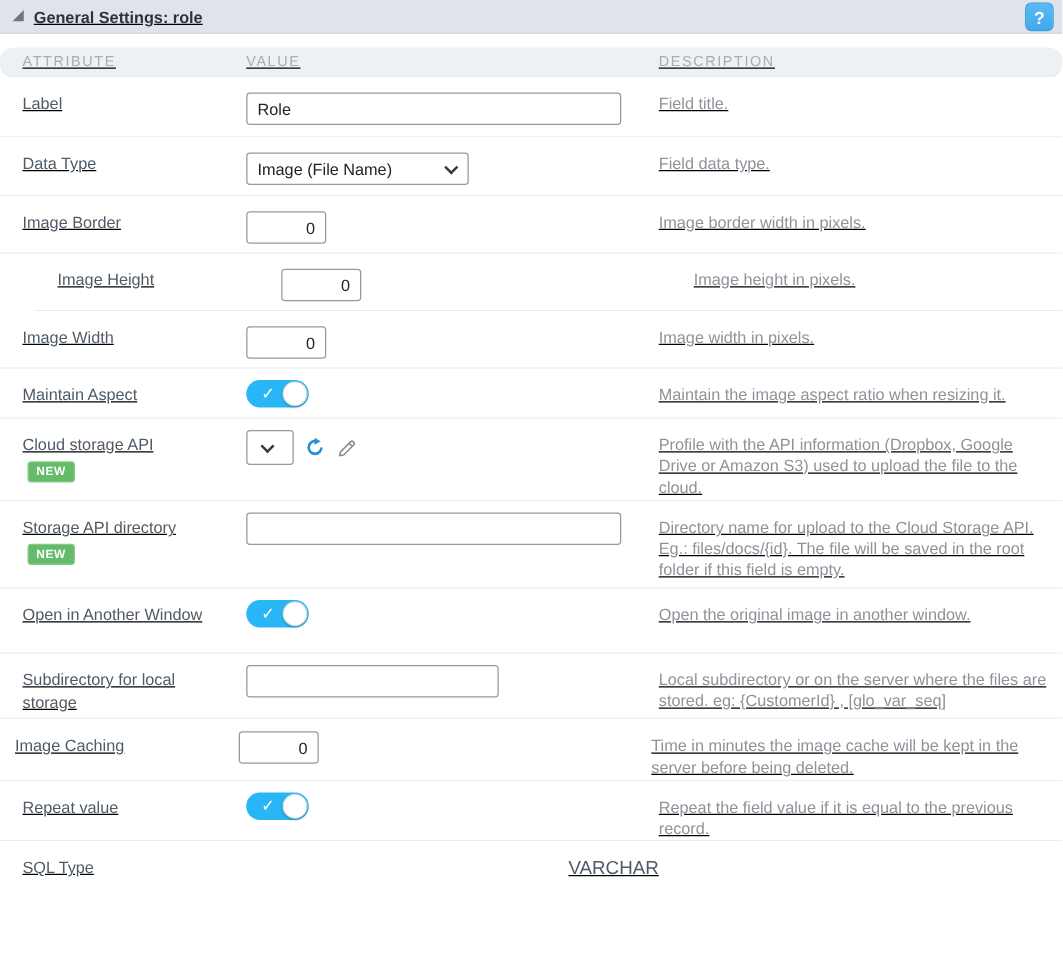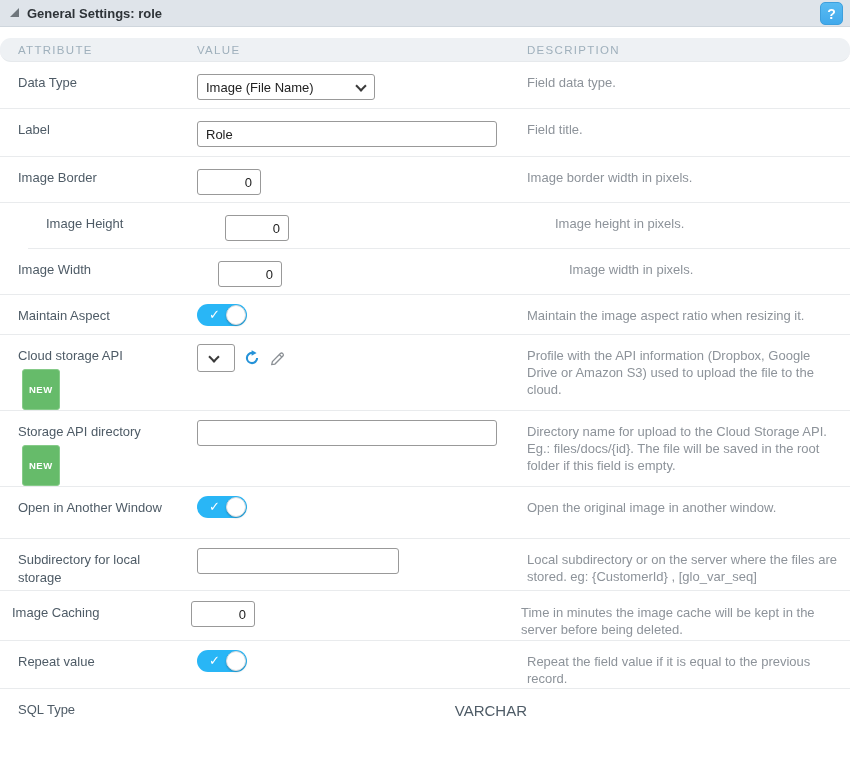--- a/index.html
+++ b/index.html
@@ -1,18 +1,18 @@
 <!DOCTYPE html>
 <html><head>
 <meta charset="utf-8">
 <style>
   * { box-sizing: border-box; margin: 0; padding: 0; }
   html, body { width: 850px; height: 763px; overflow: hidden; background: #fff;
     font-family: "Liberation Sans", "DejaVu Sans", sans-serif; }
-  .panel { width: 850px; height: 763px; position: relative; background: #fff; }
+  .panel { width: 850px; height: 763px; position: relative; background: #fff; text-decoration: underline; }
 
   
   .panel-header { height: 27px; background: #dfe4ea; border-bottom: 1px solid #cfd6dd;
     display: flex; align-items: center; padding-left: 10px; position: relative; }
   .collapse-tri { width: 0; height: 0; border-bottom: 9px solid #6f767c;
     border-left: 9px solid transparent; margin-right: 8px; margin-top: -2px; cursor: pointer; }
   .panel-title { font-size: 13px; font-weight: bold; color: #2e3338; }
   .help-btn { position: absolute; right: 7px; top: 2px; width: 23px; height: 23px;
     background: linear-gradient(#58bbf2, #41a9ec); border: 1px solid #3d9fdd; border-radius: 5px;
     color: #fff; font-size: 14px; font-weight: bold; font-family: inherit;
@@ -32,21 +32,21 @@
     padding: 12px 8px 0 18px; border-bottom: 1px solid #e9ebed; background: #fff; }
   .row:last-child { border-bottom: none; }
   .attr { font-size: 13px; color: #4e5b66; line-height: 18px; max-width: 146px; }
   .desc { font-size: 13px; color: #8d939a; line-height: 17px; max-width: 322px; padding-right: 4px; }
   .val  { font-size: 13px; color: #4e5b66; }
 
   .r-data-type       { min-height: 47px; }
   .r-label           { min-height: 48px; }
   .r-image-border    { min-height: 46px; }
   .r-image-height    { min-height: 46px; margin-left: 28px; }
-  .r-image-width     { min-height: 46px; gap: 21px; }
+  .r-image-width     { min-height: 46px; }
   .r-maintain-aspect { min-height: 40px; padding-top: 9px; }
   .r-cloud           { min-height: 66px; padding-top: 9px; }
   .r-api-dir         { min-height: 70px; padding-top: 9px; }
   .r-api-cache       { min-height: 54px; padding-top: 9px; }
   .r-open-window     { min-height: 52px; padding-top: 9px; }
   .r-subdir          { min-height: 52px; padding-top: 9px; }
   .r-image-caching   { min-height: 50px; padding-top: 10px; padding-left: 12px; }
   .r-repeat          { min-height: 48px; padding-top: 9px; }
   .r-sql-type        { min-height: 36px; }
   .r-maintain-aspect .desc, .r-cloud .desc, .r-api-dir .desc, .r-api-cache .desc,
@@ -75,21 +75,21 @@
   .toggle { position: relative; width: 50px; height: 22px; border-radius: 11px;
     background: #29b6f6; cursor: pointer; display: inline-block; }
   .toggle .tick { position: absolute; left: 12px; top: 3px; color: #fff;
     font-size: 13px; font-weight: bold; line-height: 16px; }
   .toggle .knob { position: absolute; right: 1px; top: 1px; width: 20px; height: 20px;
     border-radius: 50%; background: #fff; border: 1px solid #d6dbdf;
     box-shadow: 0 1px 2px rgba(0,0,0,.25); }
 
   .badge { display: inline-block; background: #66bb6a; border: 1px solid #86cb89;
     border-radius: 3px; color: #fff; font-size: 9.5px; font-weight: bold;
-    letter-spacing: .5px; padding: 14px 6px; margin: 4px 0 0 4px; vertical-align: middle; line-height: 11px; }
+    letter-spacing: .5px; padding: 2px 6px; margin: 4px 0 0 4px; vertical-align: middle; line-height: 11px; }
 
   .cloud-controls { display: flex; align-items: center; gap: 9px; }
   .icon-btn { display: inline-flex; cursor: pointer; }
   .static-value { font-size: 15px; color: #4e5b66; padding-top: 1px; text-align: right; }
 </style>
 </head>
 <body>
 
 <div class="panel">
 
@@ -100,39 +100,39 @@
   </div>
 
   <div class="header-gap"></div>
 
   <div class="col-header">
     <span>ATTRIBUTE</span>
     <span>VALUE</span>
     <span>DESCRIPTION</span>
   </div>
 
+  <div class="row r-label">
+    <div class="attr">Label</div>
+    <div class="val">
+      <input type="text" class="input-label" value="Role" style="">
+    </div>
+    <div class="desc">Field title.</div>
+  </div>
+
   <div class="row r-data-type">
     <div class="attr">Data Type</div>
     <div class="val">
       <span class="select-wrap dt-select-wrap">
         <select class="dt-select">
           <option>Image (File Name)</option>
         </select>
         <span class="chev"></span>
       </span>
     </div>
     <div class="desc">Field data type.</div>
-  </div>
-
-  <div class="row r-label">
-    <div class="attr">Label</div>
-    <div class="val">
-      <input type="text" class="input-label" value="Role" style="">
-    </div>
-    <div class="desc">Field title.</div>
   </div>
 
   <div class="row r-image-border">
     <div class="attr">Image Border</div>
     <div class="val">
       <input type="text" class="input-num" value="0" style="">
     </div>
     <div class="desc">Image border width in pixels.</div>
   </div>
 

